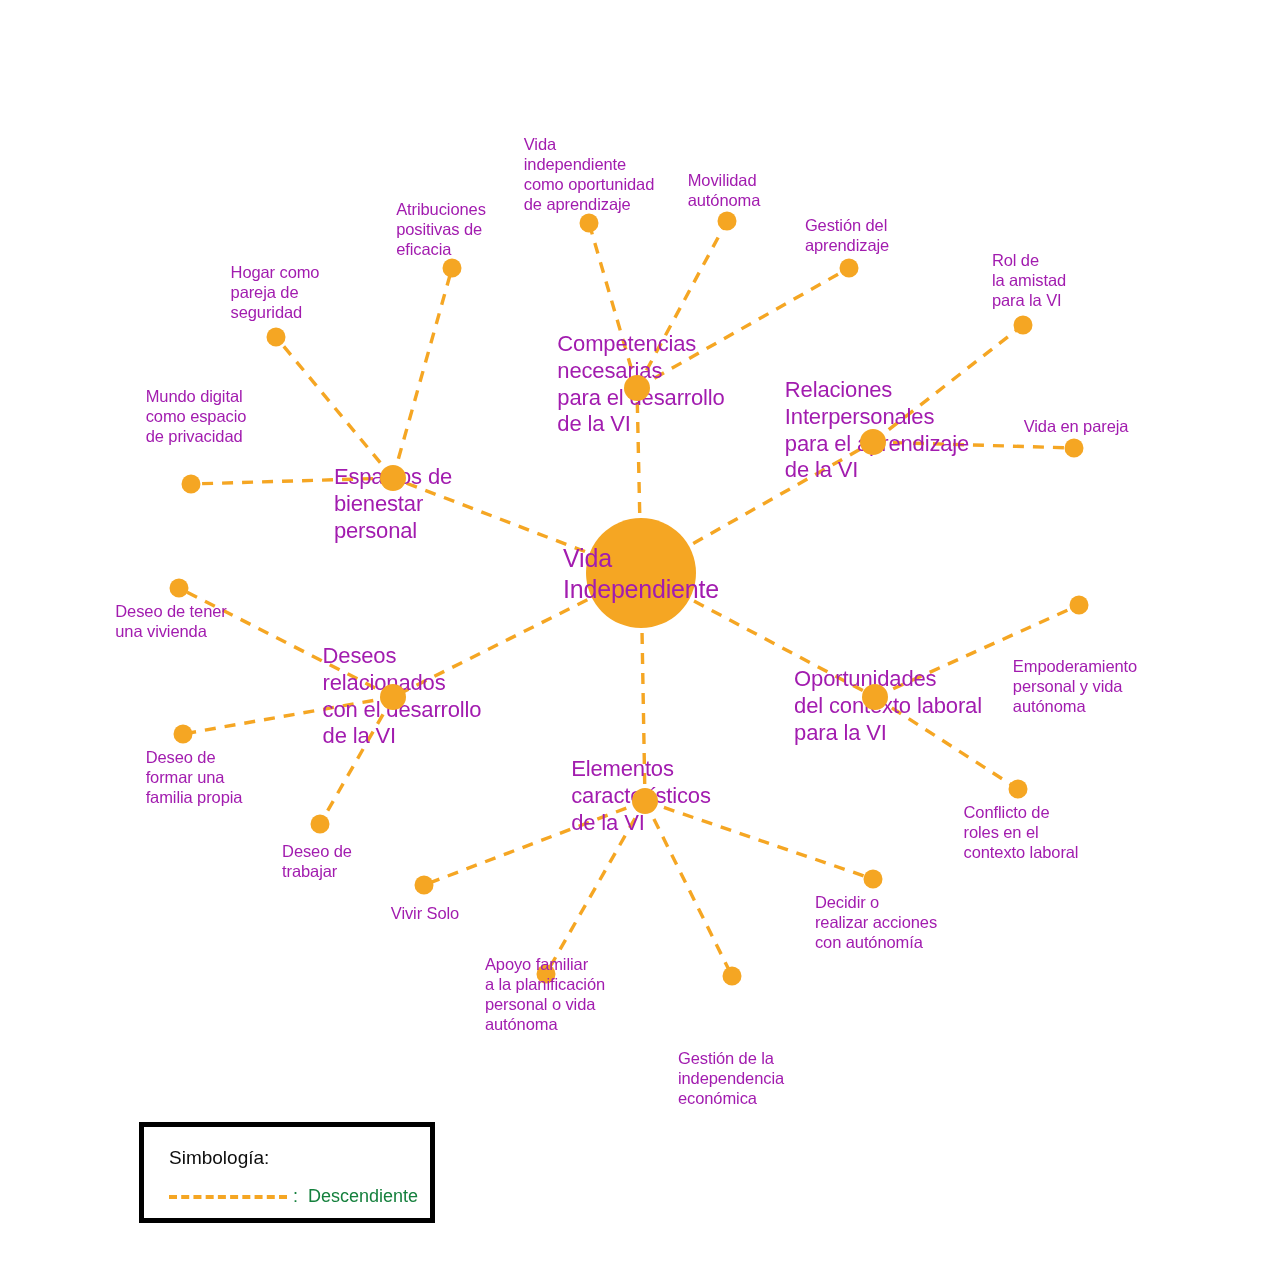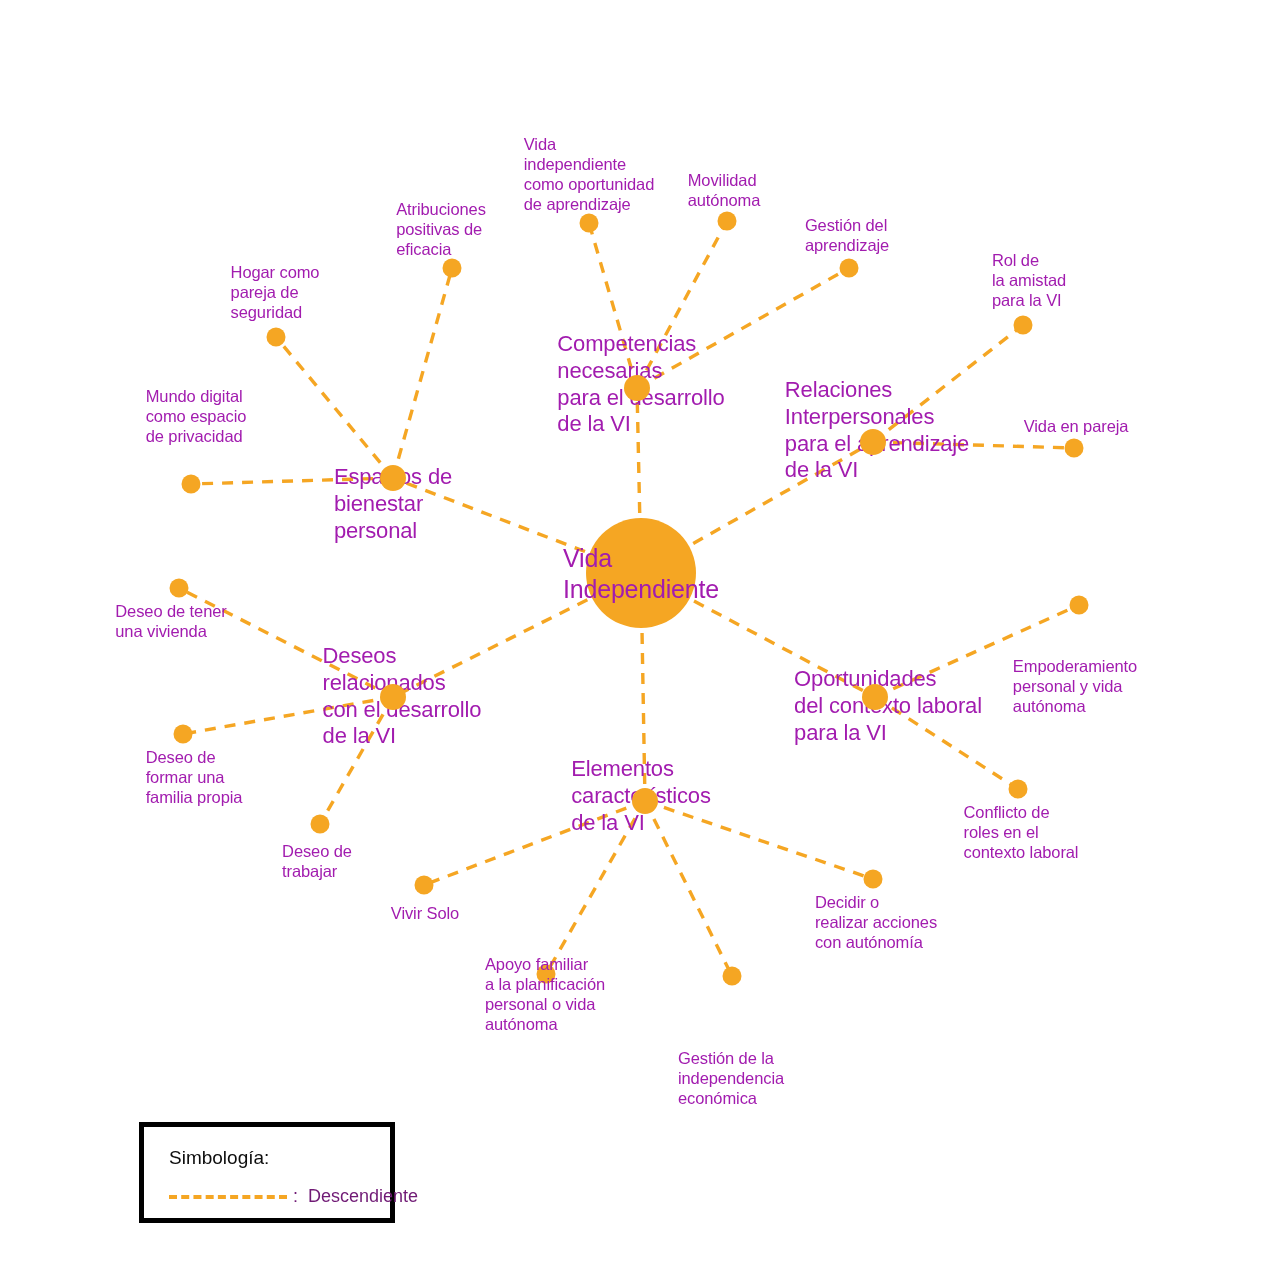--- a/index.html
+++ b/index.html
@@ -65,21 +65,21 @@
   }
   .label.leaf {
     font-size: 16.5px;
     font-weight: 400;
     letter-spacing: -0.1px;
   }
   #legend {
     position: absolute;
     left: 139px;
     top: 1122px;
-    width: 256px;
+    width: 296px;
     height: 101px;
     border: 5px solid #000000;
     background: #ffffff;
     box-sizing: border-box;
     text-decoration: underline;
   }
   #legend .legend-title {
     position: absolute;
     left: 25px;
     top: 20px;
@@ -94,21 +94,21 @@
     align-items: center;
   }
   #legend .legend-dash {
     width: 118px;
     height: 0;
     border-top: 4px dashed #f5a623;
     margin-right: 6px;
   }
   #legend .legend-text {
     font-size: 18px;
-    color: #701a75;
+    color: #15803d;
     white-space: pre;
   }
 </style>
 </head>
 <body>
 
 <div id="canvas">
 
   <svg id="edges" viewBox="0 0 1279 1280">
       <line x1="641" y1="573" x2="637" y2="388" stroke="#f5a623" stroke-width="3.4" stroke-dasharray="11 9" stroke-linecap="butt"></line>

